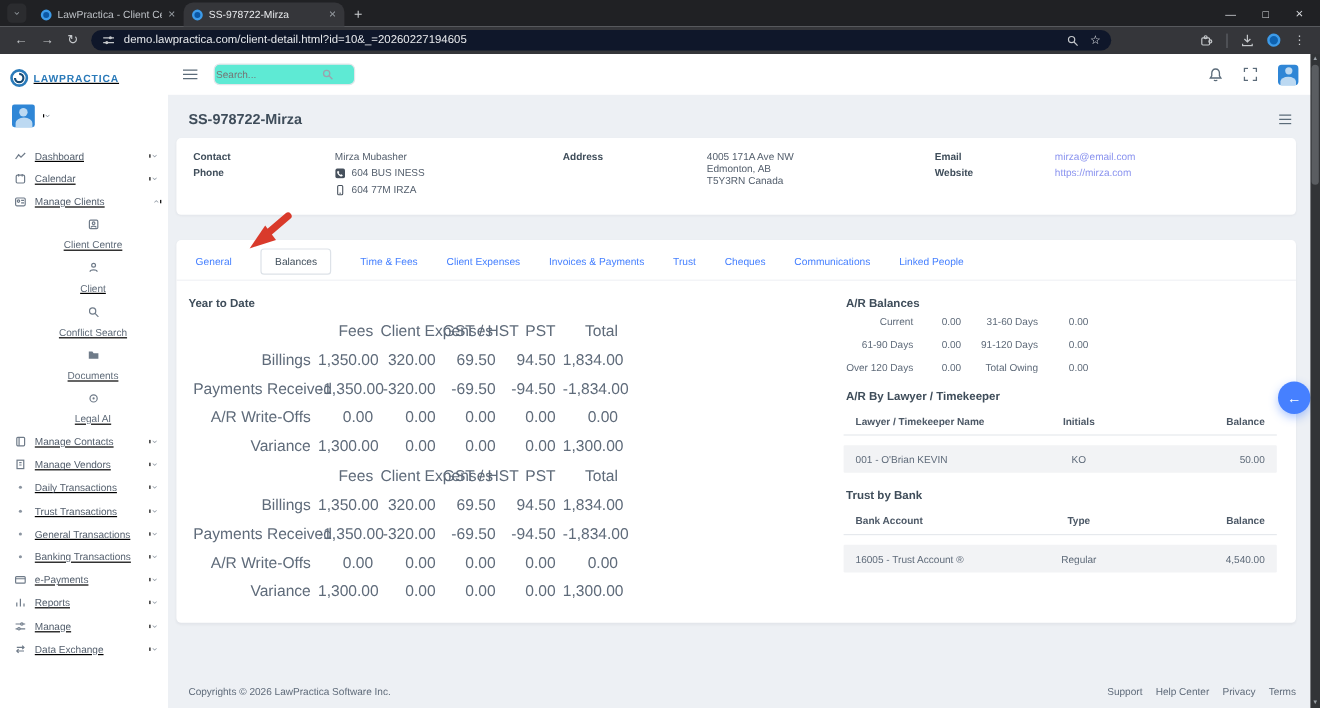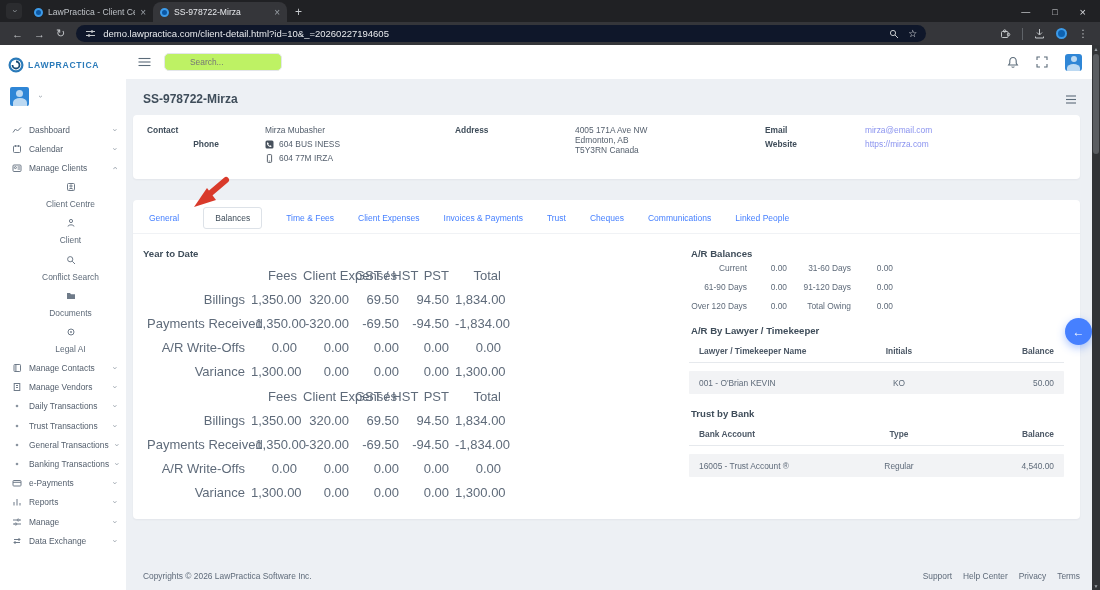--- a/index.html
+++ b/index.html
@@ -27,39 +27,39 @@
   .omni-right { margin-left:auto; display:flex; align-items:center; gap:9px; }
   .abar-right { margin-left:auto; display:flex; align-items:center; gap:11px; color:#c4c7ca; }
   .divider-v { width:1px; height:12px; background:#5f6368; }
   .ext-app { width:11px; height:11px; border-radius:50%; border:2px solid #3d9be9; background:#0e62b0; }
   .kebab { font-size:10px; color:#c4c7ca; }
   svg.cico { stroke:#c4c7ca; fill:none; stroke-width:1; }
 
   
   .app { position:relative; height:545px; display:flex; background:#edf0f4; }
 
-  .sidebar { width:126px; background:#fff; flex-shrink:0; padding-top:8px; }
+  .sidebar { width:140px; background:#fff; flex-shrink:0; padding-top:8px;text-decoration:underline; }
   .brand { display:flex; align-items:center; gap:4px; padding:4px 6px 12px 8px; }
   .brand-text { font-size:8.6px; font-weight:bold; color:#2a7ab9; letter-spacing:0.7px; }
   .userrow { display:flex; align-items:center; gap:10px; padding:2px 10px 14px; }
   .avatar-sq { width:19px; height:19px; border-radius:2px; background:#2f86d6; position:relative; overflow:hidden; }
   .avatar-sq::before { content:""; position:absolute; left:6px; top:3px; width:7px; height:7px; border-radius:50%; background:#bcd9f2; }
   .avatar-sq::after { content:""; position:absolute; left:2.5px; top:11px; width:14px; height:9px; border-radius:50% 50% 0 0; background:#bcd9f2; }
   .caret { color:#8a94a0; font-size:8px; display:inline-block; transform:rotate(90deg); }
   .nav-item { display:flex; align-items:center; gap:7px; padding:4.6px 9px 4.6px 12px; font-size:8.4px; color:#55606e; cursor:pointer; }
   .nav-item.sub { padding-left:24px; color:#5f6b79;flex-direction:column; }
   .nav-label { white-space:nowrap; }
   .chev { margin-left:auto; color:#98a1ab; font-size:8.5px; display:inline-block; transform:rotate(90deg); }
   .chev.up { transform:rotate(-90deg); }
   svg.nico { width:10px; height:10px; stroke:#6f7b89; stroke-width:1; fill:none; flex-shrink:0; }
 
   .main { flex:1; min-width:0; display:flex; flex-direction:column; position:relative; }
   .topbar { height:34px; background:#fff; display:flex; align-items:center; gap:13px; padding:0 18px 0 12px; }
-  .searchbox { width:118px; height:18px; background:#bef264; border:1px solid #e3e6ea; border-radius:5px;
-    display:flex; align-items:center; padding:0 25px; }
+  .searchbox { width:118px; height:18px; background:#5eead4; border:1px solid #e3e6ea; border-radius:5px;
+    display:flex; align-items:center; padding:0 1px; }
   .searchbox input { border:none; outline:none; background:transparent; width:88px; font-size:8.4px; color:#6b7684;
     font-family:"Liberation Sans", sans-serif; }
   .topbar-right { margin-left:auto; display:flex; align-items:center; gap:17px; }
   svg.gico { stroke:#5b6b79; fill:none; stroke-width:1.1; }
   .avatar-sm { width:17px; height:17px; border-radius:3px; background:#2f86d6; position:relative; overflow:hidden; }
   .avatar-sm::before { content:""; position:absolute; left:5.5px; top:2.5px; width:6px; height:6px; border-radius:50%; background:#bcd9f2; }
   .avatar-sm::after { content:""; position:absolute; left:2px; top:10px; width:13px; height:8px; border-radius:50% 50% 0 0; background:#bcd9f2; }
 
   .content { flex:1; padding:6px 20px 0 7px; position:relative; }
   .title-row { display:flex; align-items:center; justify-content:space-between; padding:7px 3px 9px 10px; }
@@ -370,21 +370,21 @@
         <svg class="gico" width="12" height="9" viewBox="0 0 12 9">
           <line x1="1" y1="1" x2="11" y2="1"></line>
             <line x1="1" y1="4.5" x2="11" y2="4.5"></line>
             <line x1="1" y1="8" x2="11" y2="8"></line>
         </svg>
       </div>
 
       <div class="card contact-card">
         <span class="lbl" style="grid-row:1;grid-column:1;">Contact</span>
         <span style="grid-row:1;grid-column:2;">Mirza Mubasher</span>
-        <span class="lbl" style="grid-row:2;grid-column:1;text-align:center;">Phone</span>
+        <span class="lbl" style="grid-row:2;grid-column:1;">Phone</span>
         <span class="phone-line" style="grid-row:2;grid-column:2;">
           <svg width="9" height="9" viewBox="0 0 9 9">
               <rect x="0.5" y="0.5" width="8" height="8" rx="1.5" fill="#46505c"></rect>
               <path d="M2.7,2.3 L3.8,3.4 L3.3,4.2 C3.6,5 4,5.4 4.8,5.7 L5.6,5.2 L6.7,6.3 C6.2,7.1 5.4,7.2 4.5,6.8 C3.2,6.2 2.5,5.3 2.1,4.2 C1.8,3.4 2,2.7 2.7,2.3 Z" fill="#fff"></path>
             </svg>
           <span>604 BUS INESS</span>
         </span>
         <span class="phone-line" style="grid-row:3;grid-column:2;">
           <svg width="9" height="9" viewBox="0 0 9 9">
               <rect x="2.4" y="0.6" width="4.2" height="7.8" rx="0.9" fill="none" stroke="#46505c" stroke-width="0.9"></rect>

